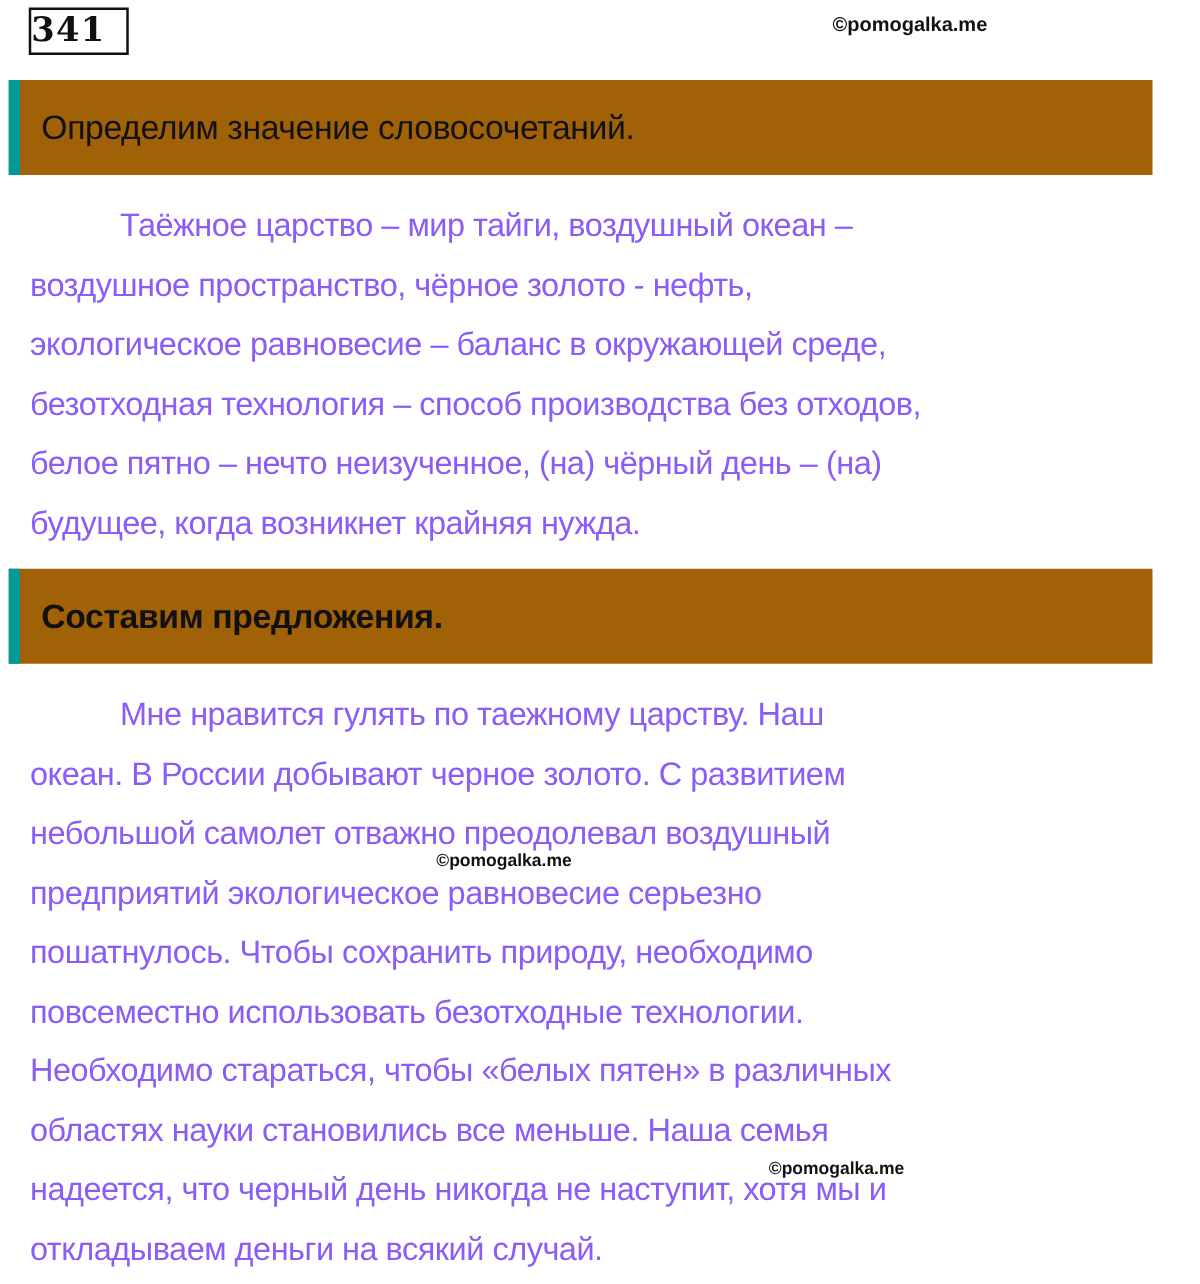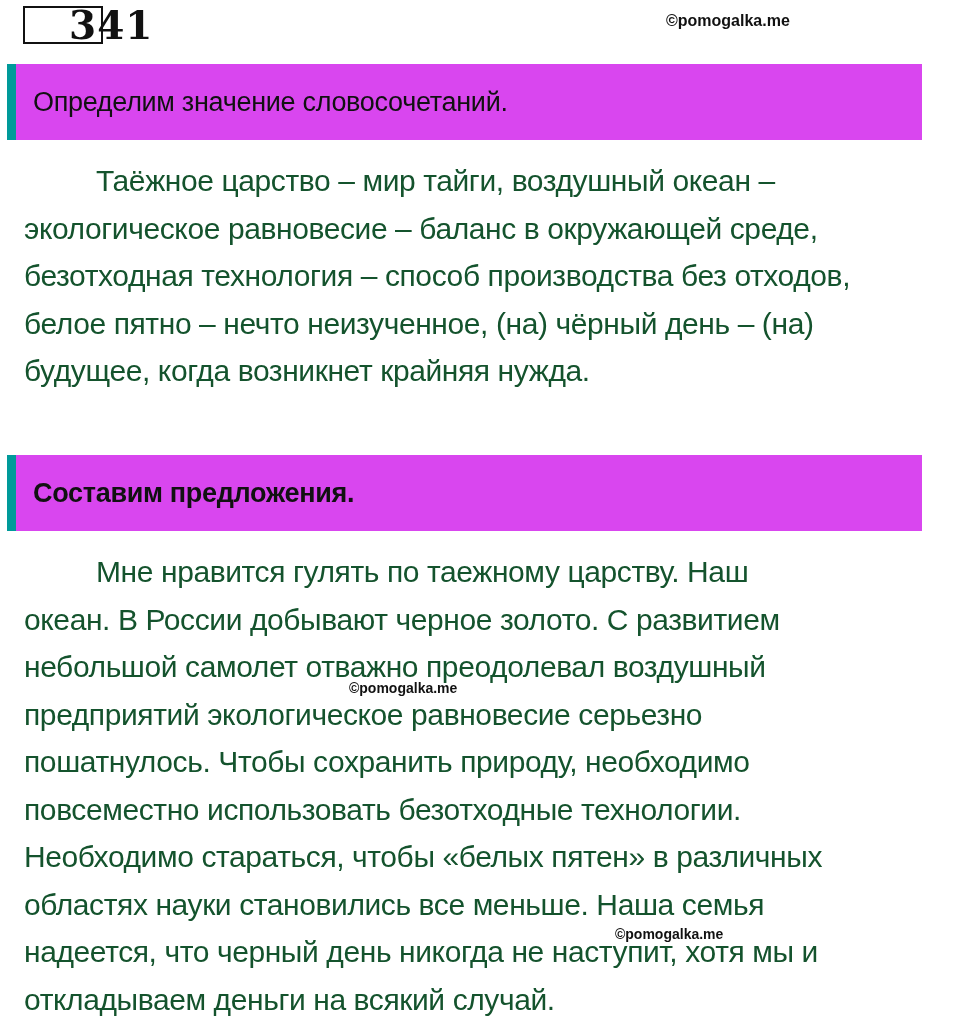--- a/index.html
+++ b/index.html
@@ -2,65 +2,65 @@
 <html><head>
 <meta charset="utf-8">
 <style>
   html, body { margin: 0; padding: 0; background: #ffffff; }
   body { width: 960px; height: 1027px; position: relative; overflow: hidden;
          font-family: "Liberation Sans", "DejaVu Sans", sans-serif; color: #111; }
   .task-number {
     position: absolute; left: 23px; top: 6px; width: 80px; height: 38px;
     border: 2px solid #111; box-sizing: border-box;
     font-family: "DejaVu Serif", "Liberation Serif", serif; font-weight: bold;
-    font-size: 39px; line-height: 34px; text-align: left; color: #111;
+    font-size: 27px; line-height: 34px; text-align: left; color: #111;
     letter-spacing: 1px;
-    padding-left: 44px;
   }
   .watermark {
     position: absolute; font-family: "Liberation Sans", sans-serif; font-weight: bold;
     color: #111; white-space: nowrap;
   }
   .wm-top { left: 666px; top: 12px; font-size: 16px; }
   .wm-mid { left: 349px; top: 680px; font-size: 14px; }
   .wm-low { left: 615px; top: 926px; font-size: 14px; }
   .band {
     position: absolute; left: 7px; width: 915px; height: 76px;
-    background: #d946ef; box-sizing: border-box;
+    background: #a16207; box-sizing: border-box;
     border-left: 9px solid #009a9a;
   }
   .band-title {
     position: absolute; left: 17px; top: 0; height: 76px; line-height: 76px;
     font-family: "Liberation Sans", sans-serif; font-size: 27px; color: #111;
     white-space: nowrap; letter-spacing: -0.3px;
   }
   .band-1 { top: 64px; }
   .band-2 { top: 455px; font-weight: bold; }
   .para {
     position: absolute; left: 24px; width: 930px;
-    font-family: "Liberation Sans", sans-serif; font-size: 30px; color: #14532d;
+    font-family: "Liberation Sans", sans-serif; font-size: 26px; color: #8b5cf6;
     letter-spacing: -0.4px;
   }
   .para .line { display: block; height: 47.5px; line-height: 47.5px; white-space: nowrap; }
   .para .line.indent { padding-left: 72px; }
   .para-1 { top: 157px; }
   .para-2 { top: 548px; }
 </style>
 </head>
 <body>
 
 <div class="task-number">341</div>
 <div class="watermark wm-top">©pomogalka.me</div>
 
 <div class="band band-1">
   <div class="band-title">Определим значение словосочетаний.</div>
 </div>
 
 <div class="para para-1">
   <span class="line indent">Таёжное царство – мир тайги, воздушный океан –</span>
+  <span class="line">воздушное пространство, чёрное золото - нефть,</span>
   <span class="line">экологическое равновесие – баланс в окружающей среде,</span>
   <span class="line">безотходная технология – способ производства без отходов,</span>
   <span class="line">белое пятно – нечто неизученное, (на) чёрный день – (на)</span>
   <span class="line">будущее, когда возникнет крайняя нужда.</span>
 </div>
 
 <div class="band band-2">
   <div class="band-title">Составим предложения.</div>
 </div>
 

